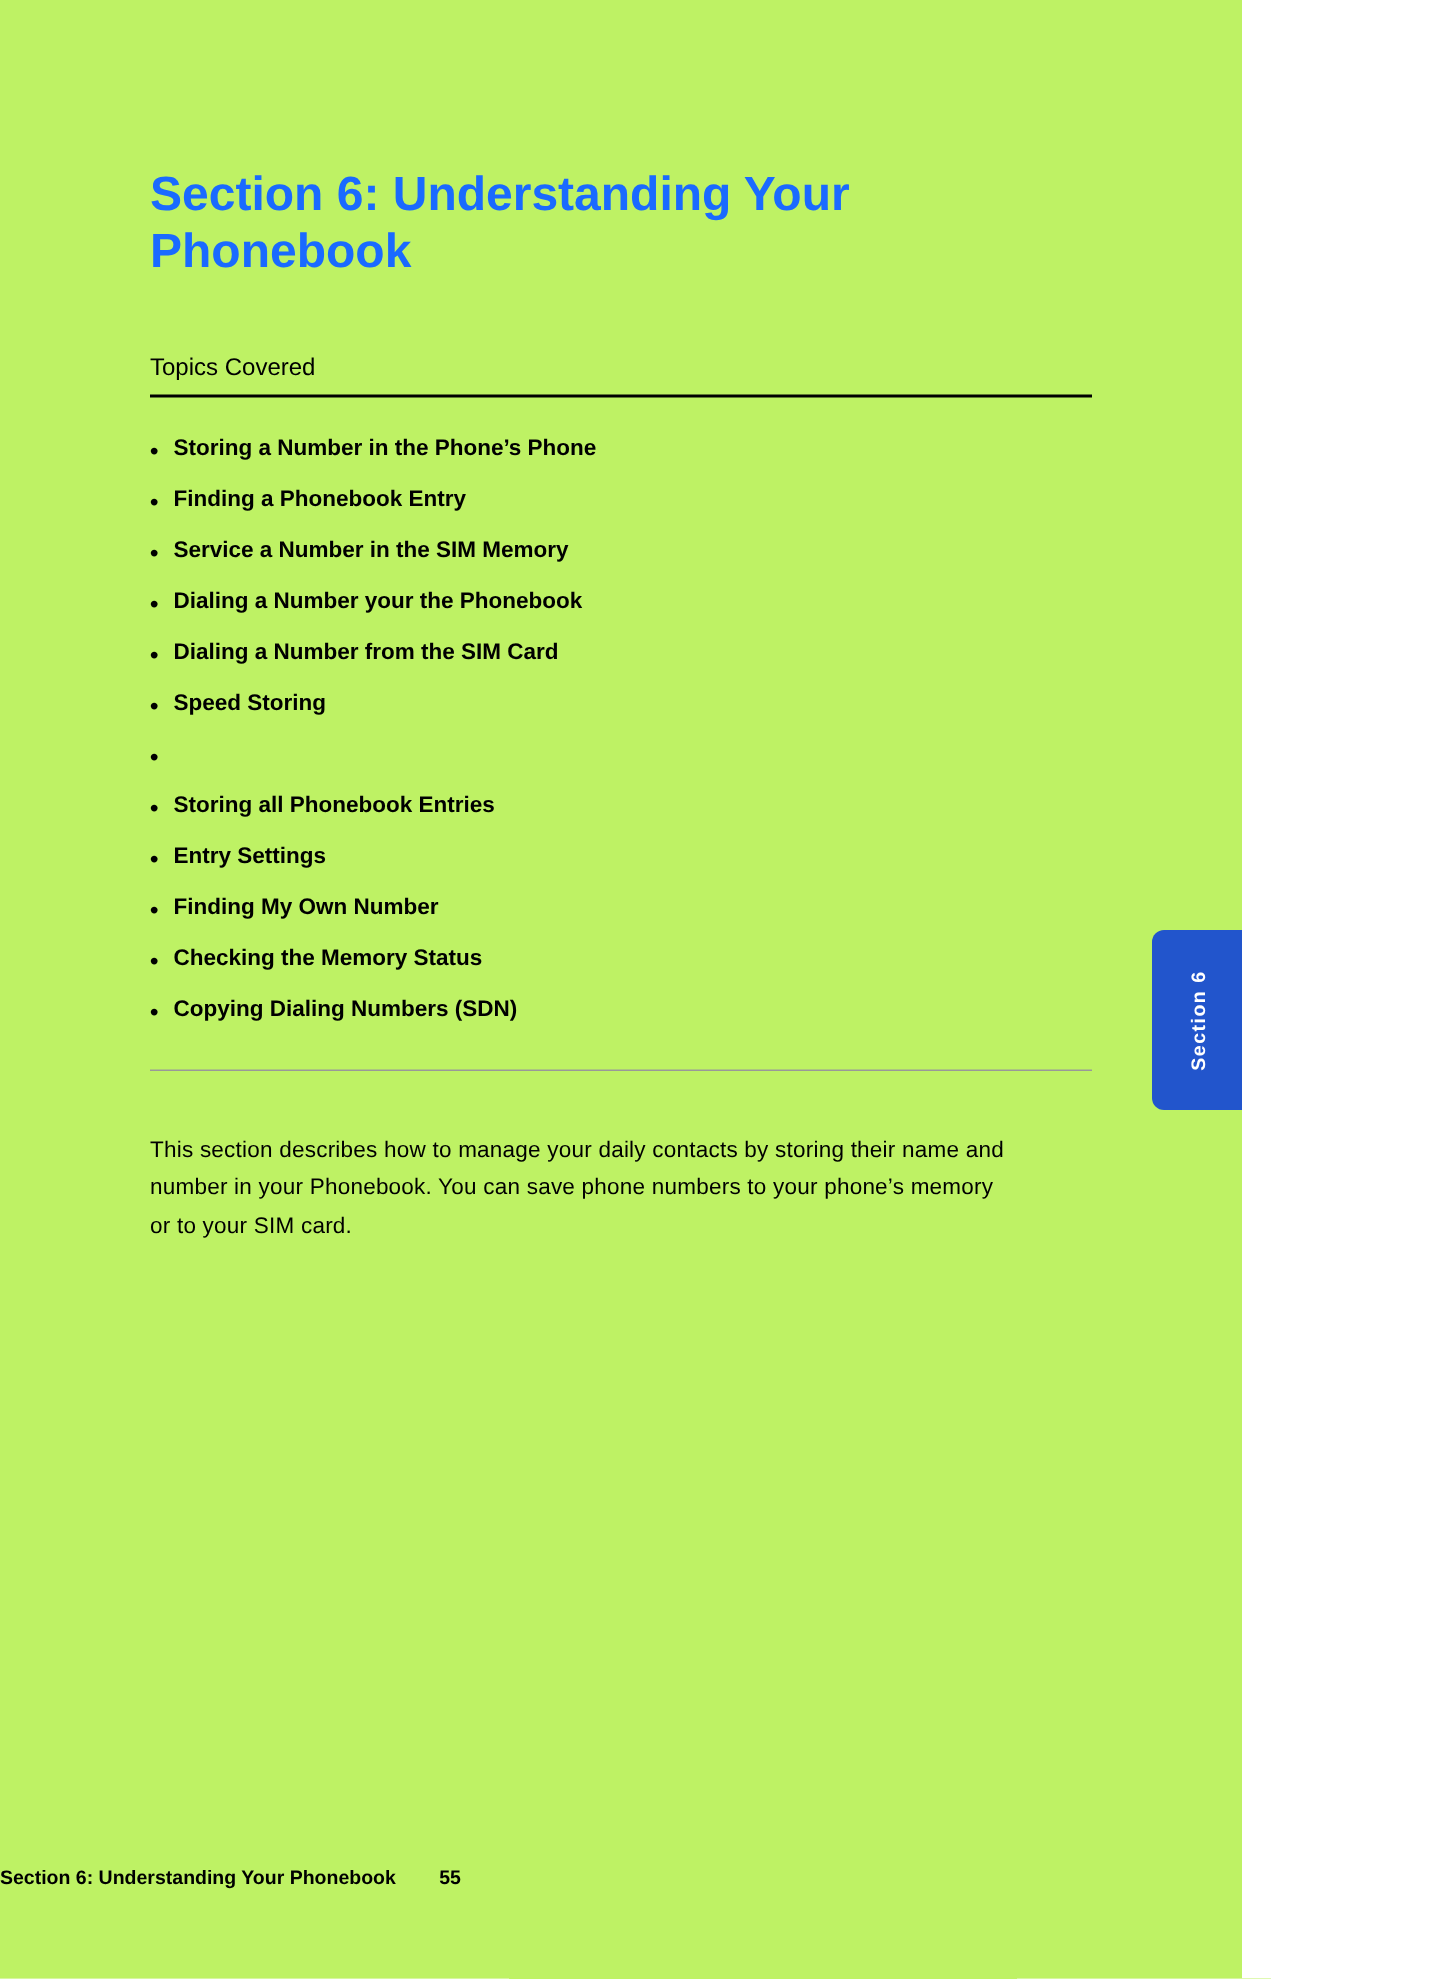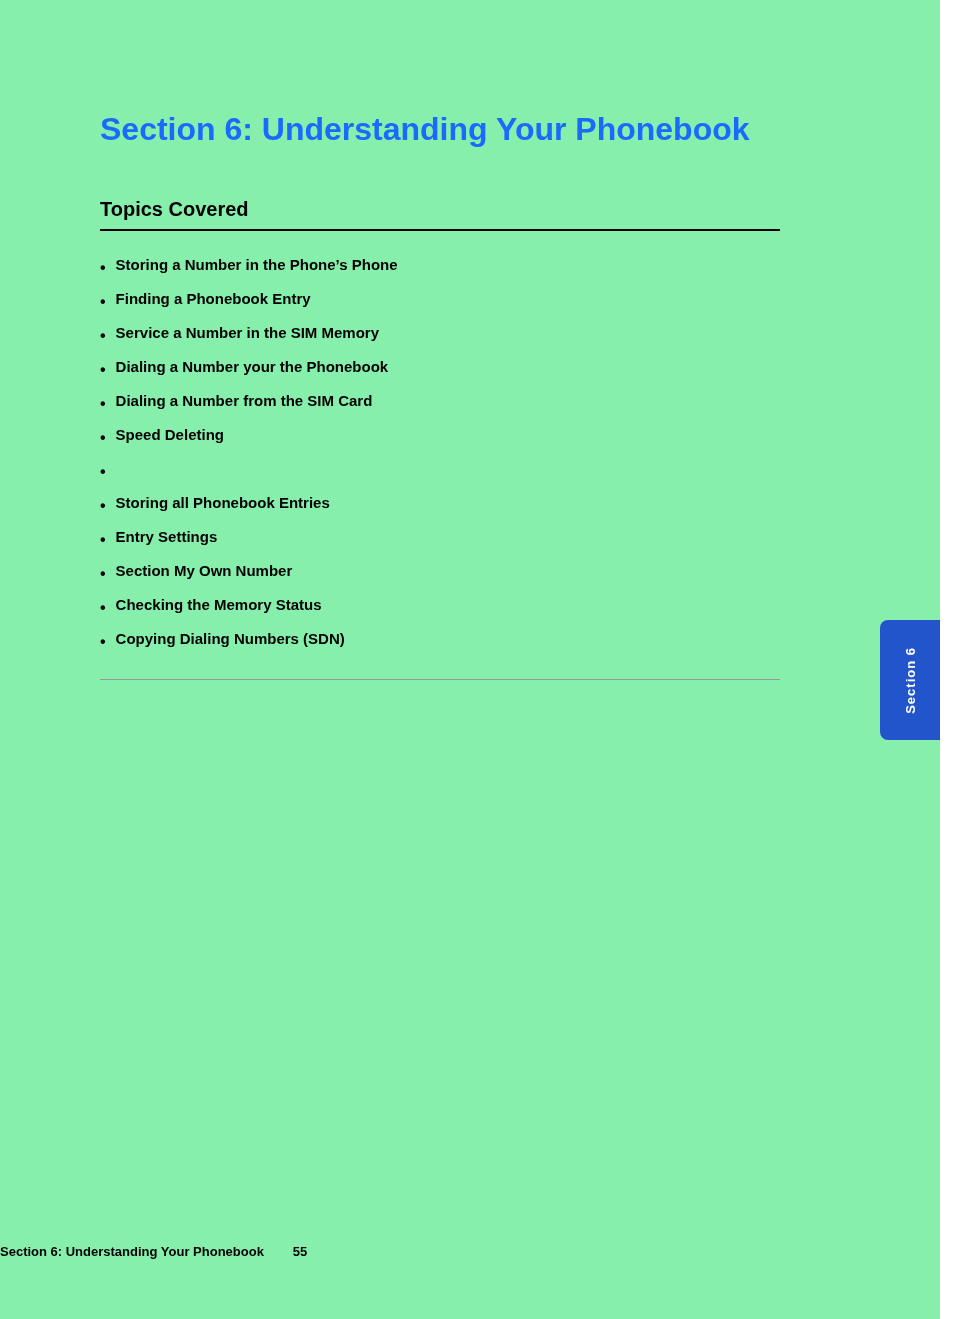--- a/index.html
+++ b/index.html
@@ -10,44 +10,44 @@
 
     body {
       width: 954px;
       min-height: 1319px;
       background: #ffffff;
       font-family: Arial, Helvetica, sans-serif;
       position: relative;
     }
 
     .page-container {
-      width: 940px;
+      width: 828px;
       min-height: 1319px;
-      background: #86efac;
+      background: #bef264;
       position: relative;
       padding: 80px 100px 80px 100px;
     }
 
     .section-title {
       font-size: 32px;
       font-weight: 900;
       color: #1a6aff;
       line-height: 1.2;
       margin-bottom: 50px;
       margin-top: 30px;
       max-width: 650px;
     }
 
     .topics-section {
       max-width: 680px;
     }
 
     .topics-heading {
-      font-size: 20px;
-      font-weight: 700;
+      font-size: 16px;
+      font-weight: 400;
       color: #000000;
       margin-bottom: 8px;
     }
 
     .divider-top {
       border: none;
       border-top: 2px solid #000000;
       margin-bottom: 20px;
     }
 
@@ -150,50 +150,51 @@
       <li>
         <span class="bullet">•</span>
         <span>Dialing a Number your the Phonebook</span>
       </li>
       <li>
         <span class="bullet">•</span>
         <span>Dialing a Number from the SIM Card</span>
       </li>
       <li>
         <span class="bullet">•</span>
-        <span>Speed Deleting</span>
+        <span>Speed Storing</span>
       </li>
       <li>
         <span class="bullet">•</span>
       </li>
       <li>
         <span class="bullet">•</span>
         <span>Storing all Phonebook Entries</span>
       </li>
       <li>
         <span class="bullet">•</span>
         <span>Entry Settings</span>
       </li>
       <li>
         <span class="bullet">•</span>
-        <span>Section My Own Number</span>
+        <span>Finding My Own Number</span>
       </li>
       <li>
         <span class="bullet">•</span>
         <span>Checking the Memory Status</span>
       </li>
       <li>
         <span class="bullet">•</span>
         <span>Copying Dialing Numbers (SDN)</span>
       </li>
     </ul>
 
     <hr class="divider-bottom">
   </div>
 
+  <p class="description-text">This section describes how to manage your daily contacts by storing their name and number in your Phonebook. You can save phone numbers to your phone’s memory or to your SIM card.</p>
 
   <div class="footer-text">
     <span>Section 6: Understanding Your Phonebook</span>
     &nbsp;&nbsp;&nbsp;&nbsp;&nbsp;&nbsp;
     <span>55</span>
   </div>
 
   <div class="section-tab">
     <span class="section-tab-text">Section 6</span>
   </div>

